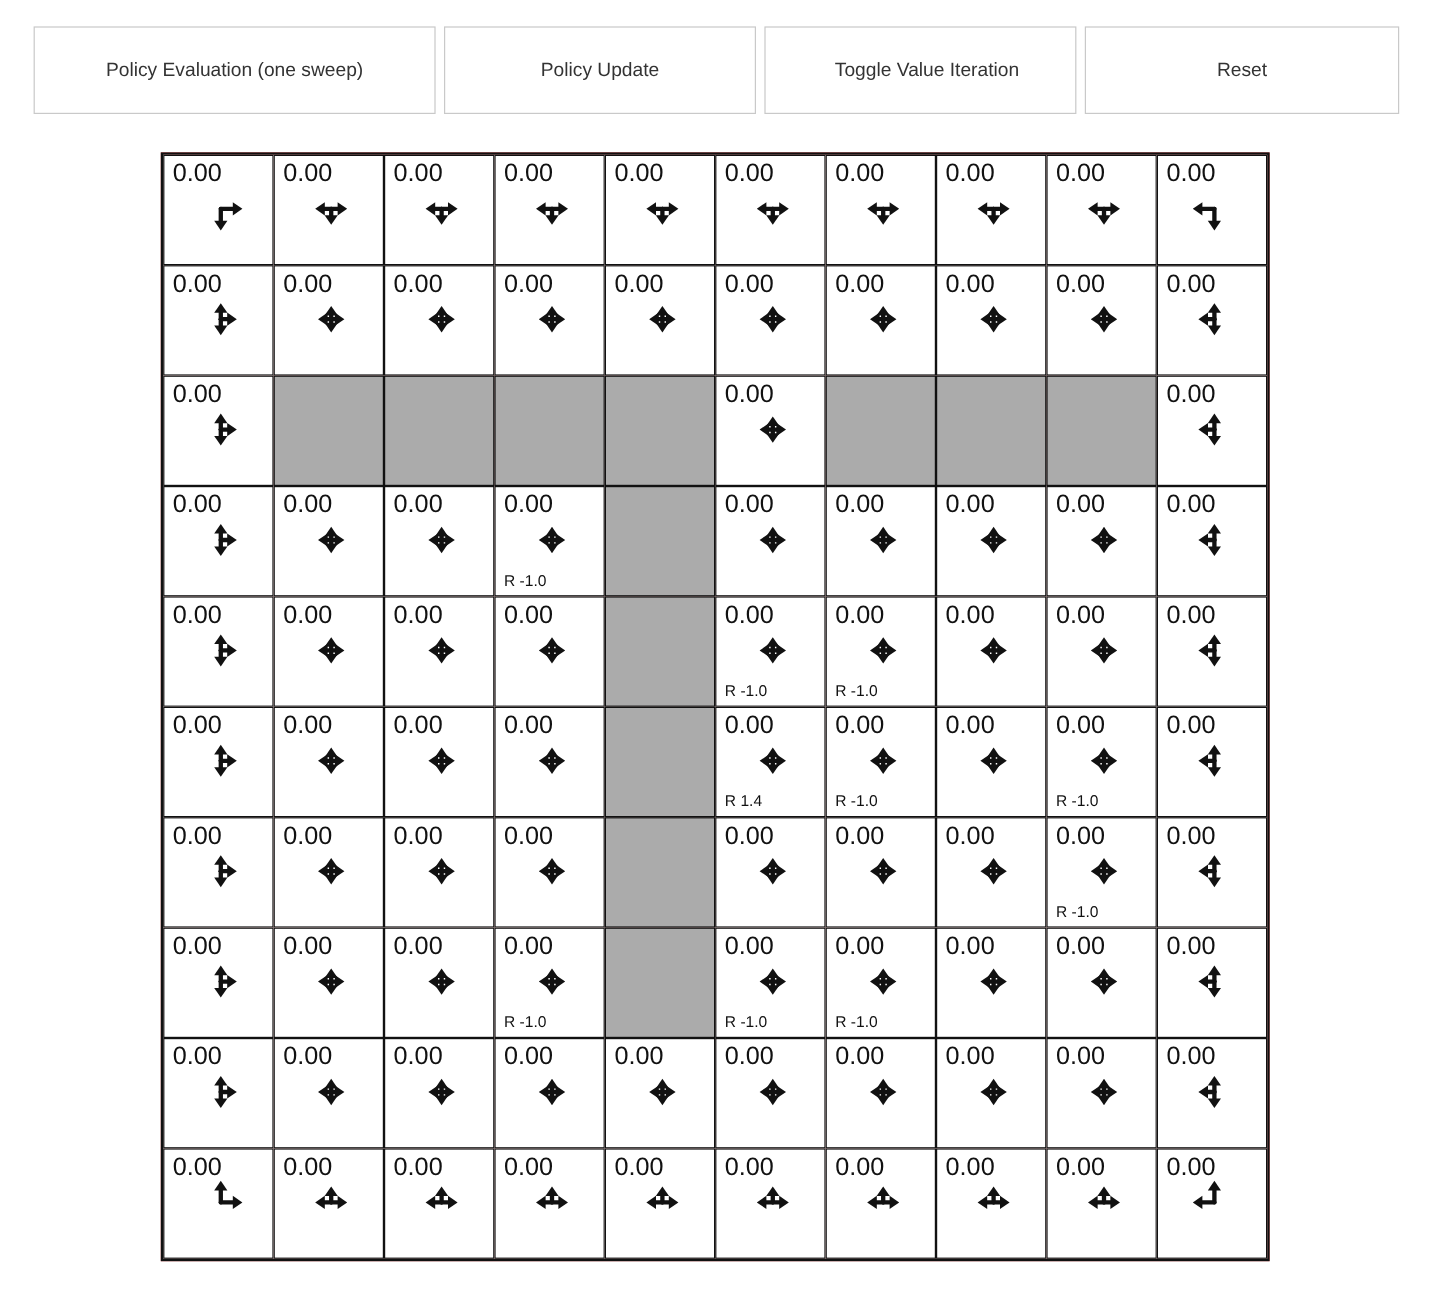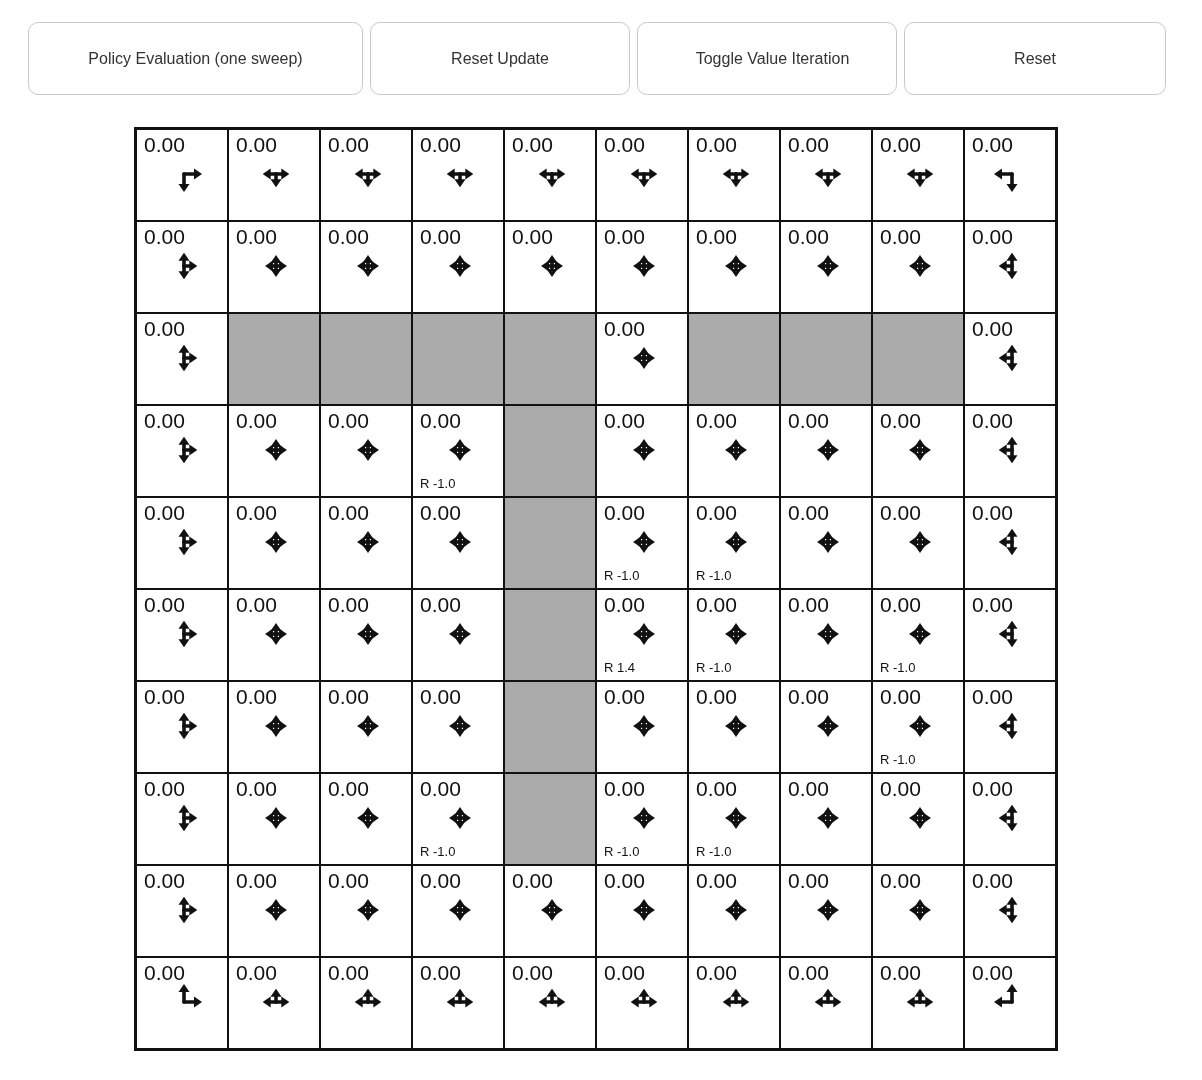--- a/index.html
+++ b/index.html
@@ -3,21 +3,21 @@
 <meta charset="utf-8">
 <style>
   html,body { margin:0; padding:0; background:#ffffff; }
   body {
     width:1202px; height:1080px; position:relative; overflow:hidden;
     font-family:"Liberation Sans", sans-serif;
   }
   .toolbar { position:absolute; left:28px; top:22px; display:flex; gap:7px; }
   .btn {
     height:73px; box-sizing:border-box; background:#ffffff;
-    border:1px solid #c9c9c9; border-radius:10px;
+    border:1px solid #c9c9c9; border-radius:0;
     display:flex; align-items:center; justify-content:center;
     font-size:16px; color:#333333; cursor:pointer; white-space:nowrap;text-align:right;
   }
   .btn.b0 { width:335px; }
   .btn.b1 { width:260px; }
   .btn.b2 { width:260px;padding-left:17px; }
   .btn.b3 { width:262px; }
   .grid {
     position:absolute; left:134px; top:127px;
     display:grid; grid-template-columns:repeat(10,92px); grid-template-rows:repeat(10,92px);
@@ -38,21 +38,21 @@
   }
   .reward {
     position:absolute; left:7px; bottom:5px; font-size:13px; color:#111111;
   }
 </style>
 </head>
 <body>
 
 <div class="toolbar">
   <button class="btn b0">Policy Evaluation (one sweep)</button>
-  <button class="btn b1">Reset Update</button>
+  <button class="btn b1">Policy Update</button>
   <button class="btn b2">Toggle Value Iteration</button>
   <button class="btn b3">Reset</button>
 </div>
 
 <div class="grid">
     <div class="cell">
       <div class="value">0.00</div>
       <svg viewBox="-24 -24 48 48" width="48" height="48" class="arrows">
         <line x1="0" y1="0" x2="11.00" y2="0.00" stroke="#111111" stroke-width="3.6" stroke-linecap="round"></line>
         <polygon points="18.00,0.00 10.00,5.50 10.00,-5.50" fill="#111111"></polygon>

